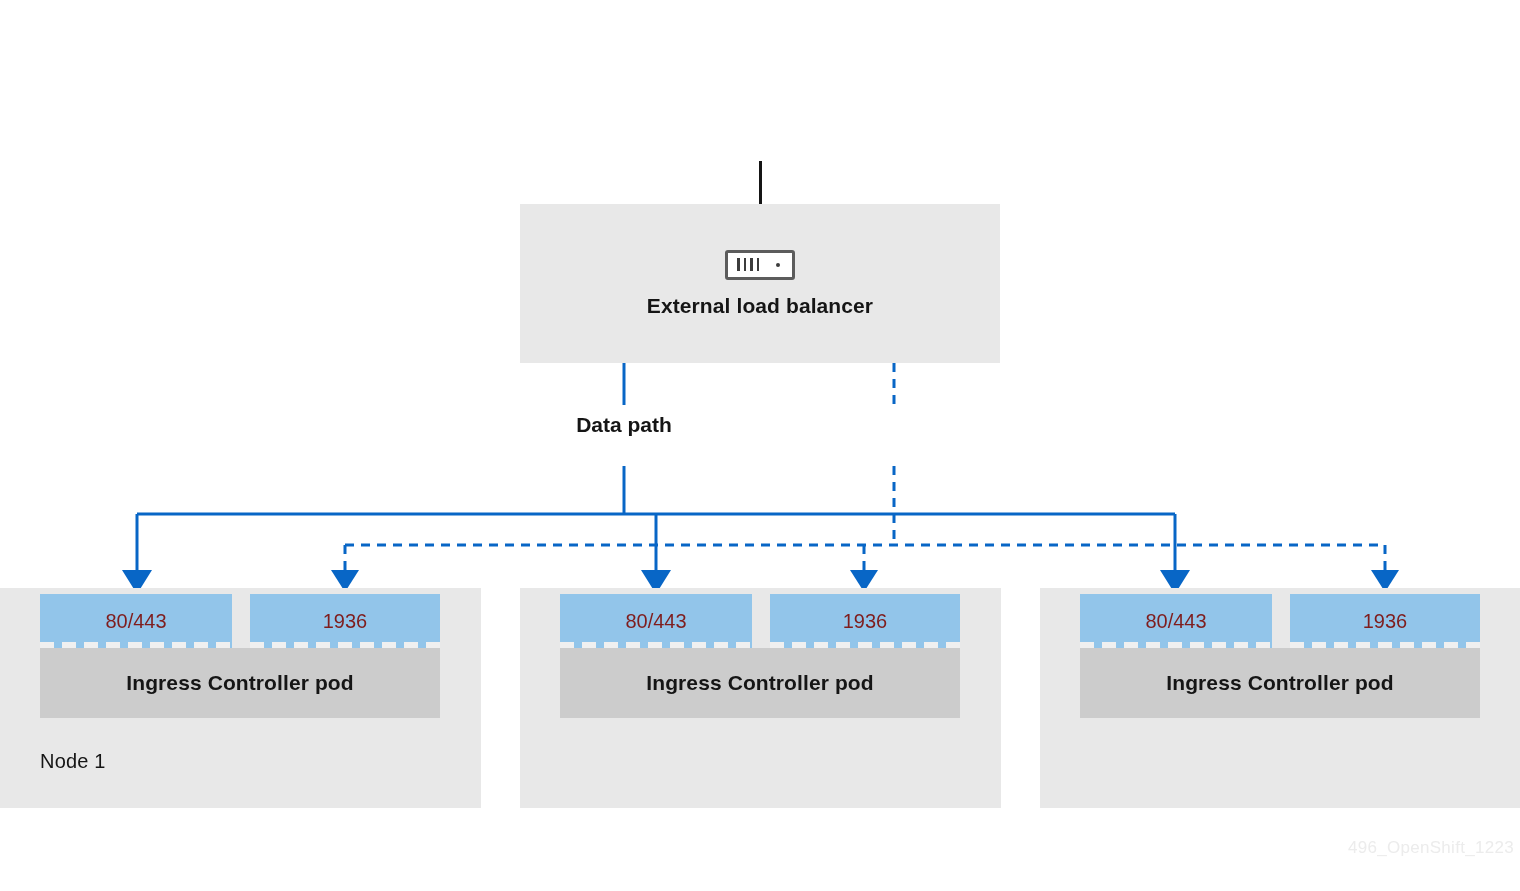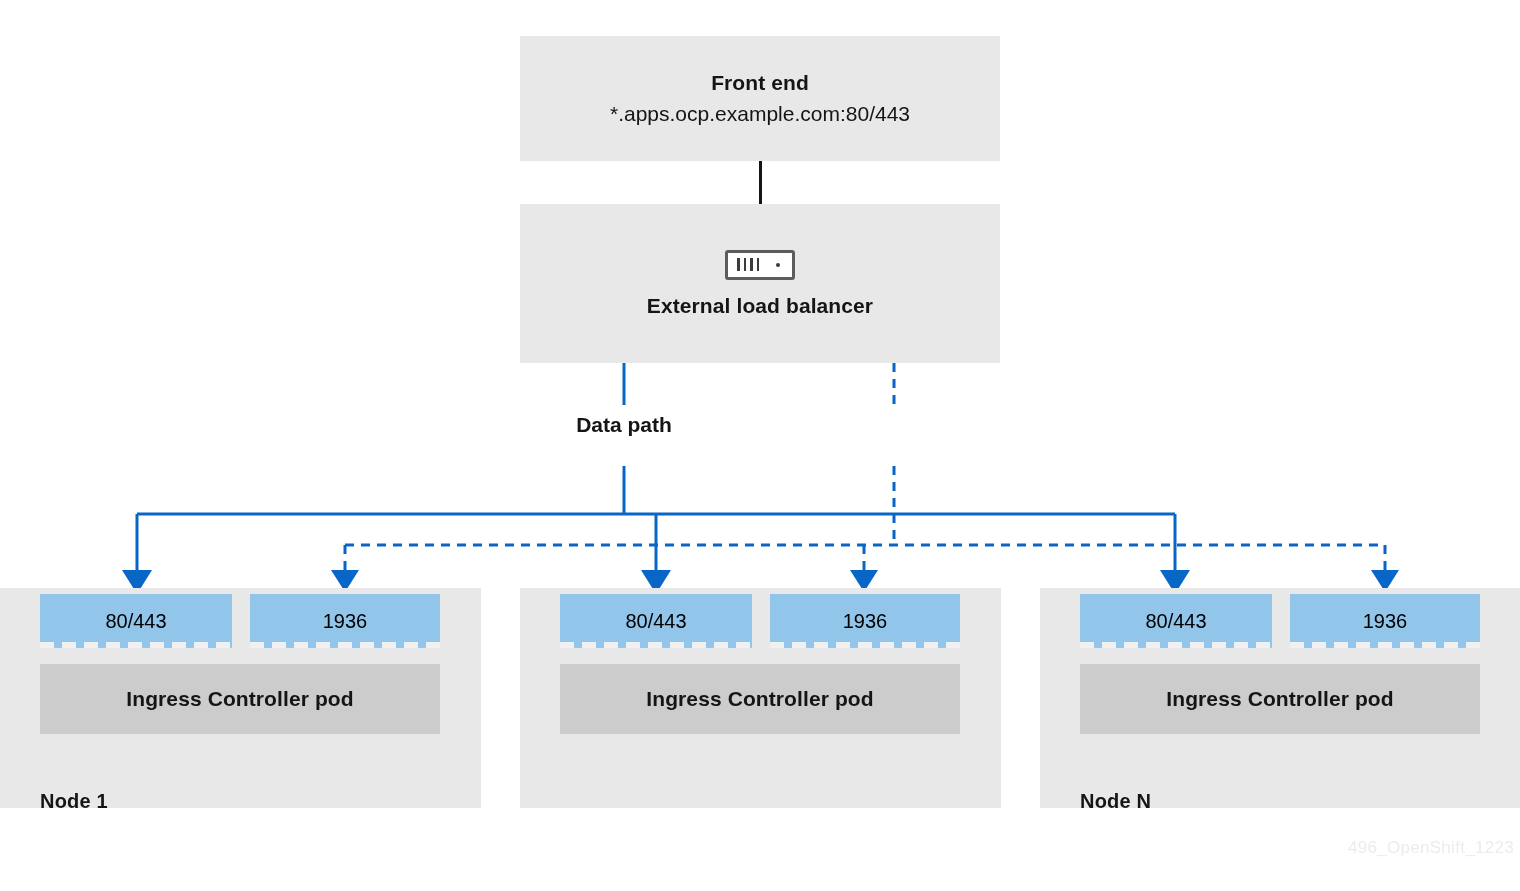--- a/index.html
+++ b/index.html
@@ -138,21 +138,20 @@
   #node-2-box { left: 520px;  width: 481px; }
   #node-3-box { left: 1040px; width: 481px; }
 
   .pod-box {
     top: 648px;
     height: 70px;
     background: #cccccc;
     display: flex;
     align-items: center;
     justify-content: center;
-    margin-top: 16px;
   }
   #node-1-pod { left: 40px;   width: 400px; }
   #node-2-pod { left: 560px;  width: 400px; }
   #node-3-pod { left: 1080px; width: 400px; }
   .pod-label {
     font-size: 21px;
     font-weight: bold;
     letter-spacing: 0.1px;
   }
 
@@ -160,21 +159,21 @@
     top: 594px;
     height: 54px;
     background: #92c5ea;
     display: flex;
     align-items: center;
     justify-content: center;
   }
   .port-label {
     font-size: 20px;
     font-weight: normal;
-    color: #000000;
+    color: #7f1d1d;
   }
   
   .port-box::after {
     content: "";
     position: absolute;
     left: 0;
     bottom: 0;
     width: 100%;
     height: 6px;
     background-image: repeating-linear-gradient(
@@ -185,47 +184,42 @@
   }
   #node-1-port-a { left: 40px;   width: 192px; }
   #node-1-port-b { left: 250px;  width: 190px; }
   #node-2-port-a { left: 560px;  width: 192px; }
   #node-2-port-b { left: 770px;  width: 190px; }
   #node-3-port-a { left: 1080px; width: 192px; }
   #node-3-port-b { left: 1290px; width: 190px; }
 
   .node-name {
     font-size: 20px;
-    font-weight: bold;
+    font-weight: normal;
     letter-spacing: 0.2px;
     top: 750px;
-    margin-top: 40px;
   }
   #node-1-name { left: 40px;   width: 300px; }
   #node-2-name { left: 560px;  width: 300px; }
   #node-3-name { left: 1080px; width: 300px; }
 
   
   #watermark {
     right: 6px;
     top: 838px;
     font-size: 17px;
     color: #ececec;
     letter-spacing: 0.3px;
   }
 </style>
 </head>
 <body>
 
 <div id="diagram">
 
-  <div class="abs" id="frontend-box">
-    <div id="frontend-title">Front end</div>
-    <div id="frontend-sub">*.apps.ocp.example.com:80/443</div>
-  </div>
 
   <div class="abs" id="frontend-lb-connector"></div>
 
   <div class="abs path-label" id="data-path-label">
     <span class="ttl">Data path</span>
     <span class="sub"></span>
   </div>
 
   <div class="abs" id="lb-box">
     <div id="lb-icon">
@@ -293,17 +287,16 @@
   <div class="abs node-box" id="node-3-box"></div>
   <div class="abs port-box" id="node-3-port-a">
     <span class="port-label">80/443</span>
   </div>
   <div class="abs port-box" id="node-3-port-b">
     <span class="port-label">1936</span>
   </div>
   <div class="abs pod-box" id="node-3-pod">
     <span class="pod-label">Ingress Controller pod</span>
   </div>
-  <div class="abs node-name" id="node-3-name">Node N</div>
 
   <div class="abs" id="watermark">496_OpenShift_1223</div>
 
 </div>
 
 </body></html>

